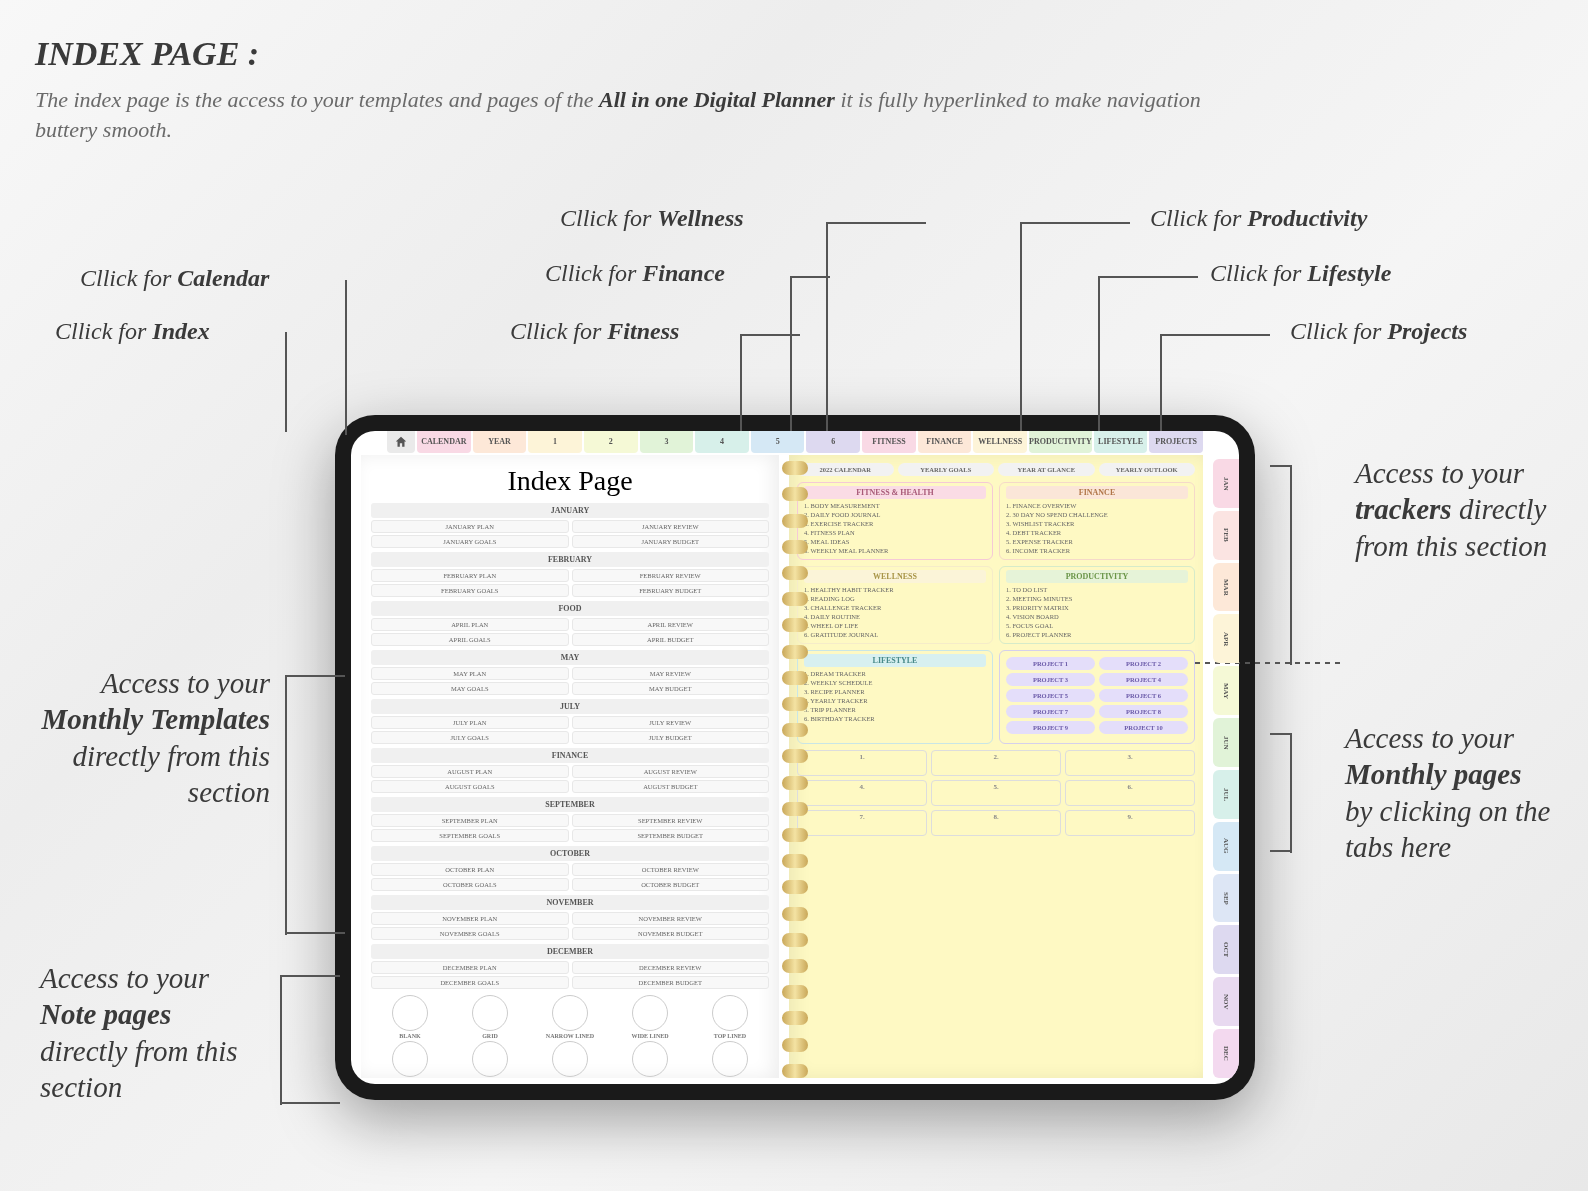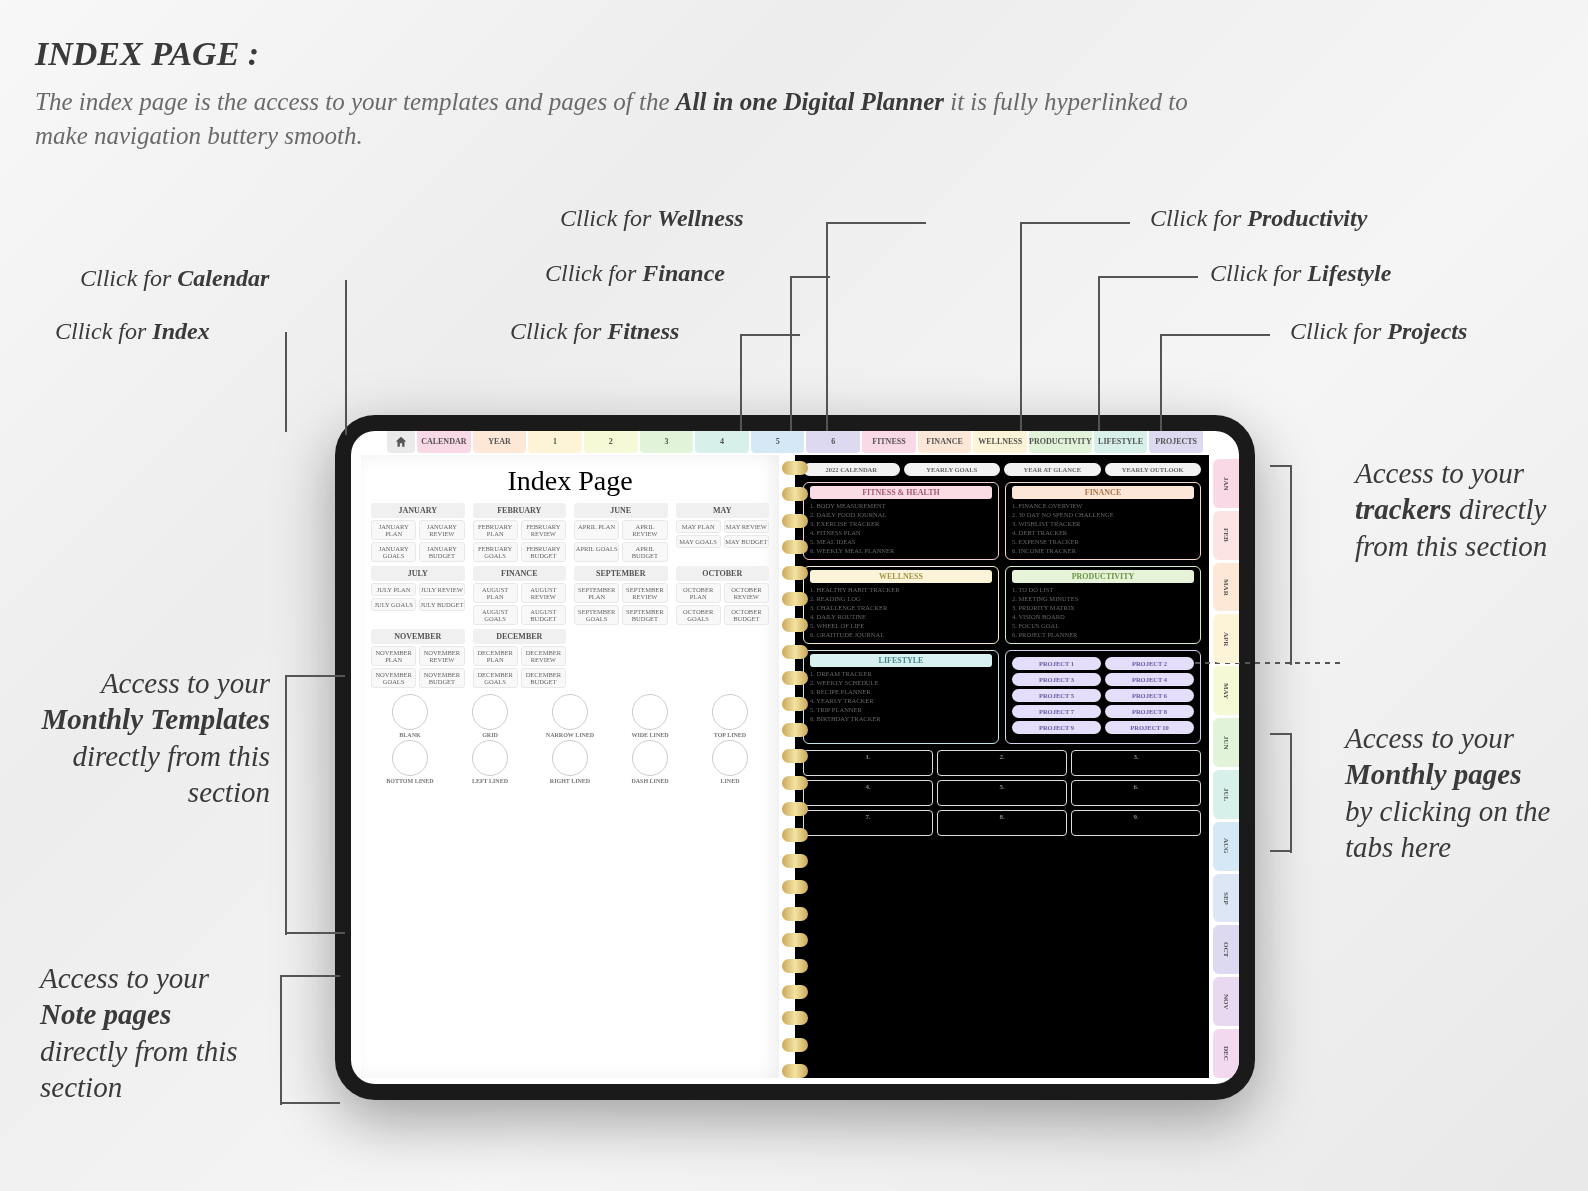--- a/index.html
+++ b/index.html
@@ -1,19 +1,19 @@
 <!DOCTYPE html>
 <html><head>
 <meta charset="utf-8">
 <style>
 *{box-sizing:border-box;margin:0;padding:0;}
 body{font-family:Georgia,serif;background:#f5f5f5;width:1588px;height:1191px;position:relative;overflow:hidden;}
 .marble{position:absolute;inset:0;background:linear-gradient(135deg,#f8f8f8 0%,#ededed 30%,#f5f5f5 60%,#e8e8e8 100%);}
 .page-title{position:absolute;top:35px;left:35px;font-size:34px;font-weight:700;font-style:italic;color:#3a3a3a;}
-.page-desc{position:absolute;top:85px;left:35px;font-size:25px;font-style:italic;color:#6a6a6a;max-width:1200px;line-height:1.35;}
+.page-desc{position:absolute;top:85px;left:35px;font-size:22px;font-style:italic;color:#6a6a6a;max-width:1200px;line-height:1.35;}
 .page-desc b{color:#3a3a3a;}
 .callout{position:absolute;font-size:24px;font-style:italic;color:#3a3a3a;white-space:nowrap;}
 .callout b{font-weight:700;}
 .callout-text{position:absolute;font-size:29px;font-style:italic;color:#3a3a3a;text-align:left;line-height:1.25;}
 .callout-text b{font-weight:700;}
 
 
 .tablet{position:absolute;top:415px;left:335px;width:920px;height:685px;background:#1a1a1a;border-radius:40px;padding:16px;box-shadow:0 20px 60px rgba(0,0,0,.35);}
 .screen{width:100%;height:100%;background:#fff;border-radius:24px;display:flex;overflow:hidden;position:relative;}
 
@@ -41,32 +41,32 @@
 .right-tab{flex:1;font-size:7px;font-weight:600;color:#555;writing-mode:vertical-rl;text-align:center;display:flex;align-items:center;justify-content:center;border-radius:6px 0 0 6px;}
 .rt1{background:#f9d9e5;}.rt2{background:#fbe4e2;}.rt3{background:#fde8d8;}.rt4{background:#fdf4d8;}.rt5{background:#f5f9d6;}.rt6{background:#e1f3d8;}.rt7{background:#d7f0ea;}.rt8{background:#d5e8f5;}.rt9{background:#dde6f5;}.rt10{background:#ddd9f0;}.rt11{background:#e8d9f0;}.rt12{background:#f3d9ef;}
 
 
 .spiral{position:absolute;left:50%;top:24px;bottom:0;width:30px;margin-left:-15px;display:flex;flex-direction:column;justify-content:space-around;z-index:3;}
 .ring{height:14px;background:linear-gradient(90deg,#c9a758 0%,#f4e3a3 50%,#c9a758 100%);border-radius:7px;margin:2px 2px;}
 
 
 .leftpage{position:absolute;left:10px;top:24px;bottom:6px;width:418px;background:#fff;box-shadow:inset -6px 0 18px rgba(0,0,0,.07);padding:10px 10px 6px;overflow:hidden;}
 .idx-title{font-family:'Brush Script MT',cursive;font-size:28px;text-align:center;margin-bottom:6px;}
-.month-grid{display:grid;grid-template-columns:1fr 1fr 1fr 1fr;gap:4px 8px;}
+.month-grid{display:grid;grid-template-columns:1fr;gap:4px 8px;}
 .month-block{}
 .month-head{background:#f0f0f0;font-size:8px;font-weight:700;text-align:center;padding:3px 0;border-radius:3px;color:#555;}
 .btn-row{display:flex;gap:3px;margin-top:2px;}
 .btn-row span{flex:1;background:#f8f8f8;border:1px solid #e8e8e8;border-radius:3px;font-size:6.5px;text-align:center;padding:2px 0;color:#666;}
 .note-grid{display:grid;grid-template-columns:repeat(5,1fr);gap:2px;margin-top:6px;}
 .note-cell{text-align:center;}
 .note-circle{width:36px;height:36px;border:1px solid #ccc;border-radius:50%;margin:0 auto 2px;}
 .note-label{font-size:6px;color:#777;font-weight:600;}
 
 
-.rightpage{position:absolute;right:30px;top:24px;bottom:6px;width:414px;background:#000000;box-shadow:inset 6px 0 18px rgba(0,0,0,.07);padding:8px 8px 6px;overflow:hidden;}
+.rightpage{position:absolute;right:36px;top:24px;bottom:6px;width:414px;background:#fef9c3;box-shadow:inset 6px 0 18px rgba(0,0,0,.07);padding:8px 8px 6px;overflow:hidden;}
 .pill-row{display:flex;gap:4px;margin-bottom:6px;}
 .pill{flex:1;background:#f2f2f2;border-radius:10px;font-size:6.5px;text-align:center;padding:3px 2px;color:#666;font-weight:600;}
 .tracker-grid{display:grid;grid-template-columns:1fr 1fr;gap:6px;}
 .tracker-box{border:1px solid;border-radius:6px;padding:3px 6px 4px;}
 .tb-head{font-size:8px;font-weight:700;text-align:center;padding:2px 0;border-radius:3px;margin-bottom:2px;}
 .tb-item{font-size:6.5px;color:#666;padding:1px 0;}
 .tb-fit{border-color:#f5c9d6;}.tb-fit .tb-head{background:#fadce5;color:#a85a78;}
 .tb-fin{border-color:#f5d9c9;}.tb-fin .tb-head{background:#fbe6d8;color:#b07548;}
 .tb-well{border-color:#f5ecc9;}.tb-well .tb-head{background:#fbf4d8;color:#a89548;}
 .tb-prod{border-color:#d6ebc9;}.tb-prod .tb-head{background:#e6f3d8;color:#6a9548;}
@@ -217,21 +217,21 @@
             <div class="btn-row">
               <span>FEBRUARY PLAN</span>
               <span>FEBRUARY REVIEW</span>
             </div>
             <div class="btn-row">
               <span>FEBRUARY GOALS</span>
               <span>FEBRUARY BUDGET</span>
             </div>
           </div>
           <div class="month-block">
-            <div class="month-head">JUNE</div>
+            <div class="month-head">FOOD</div>
             <div class="btn-row">
               <span>APRIL PLAN</span>
               <span>APRIL REVIEW</span>
             </div>
             <div class="btn-row">
               <span>APRIL GOALS</span>
               <span>APRIL BUDGET</span>
             </div>
           </div>
           <div class="month-block">

